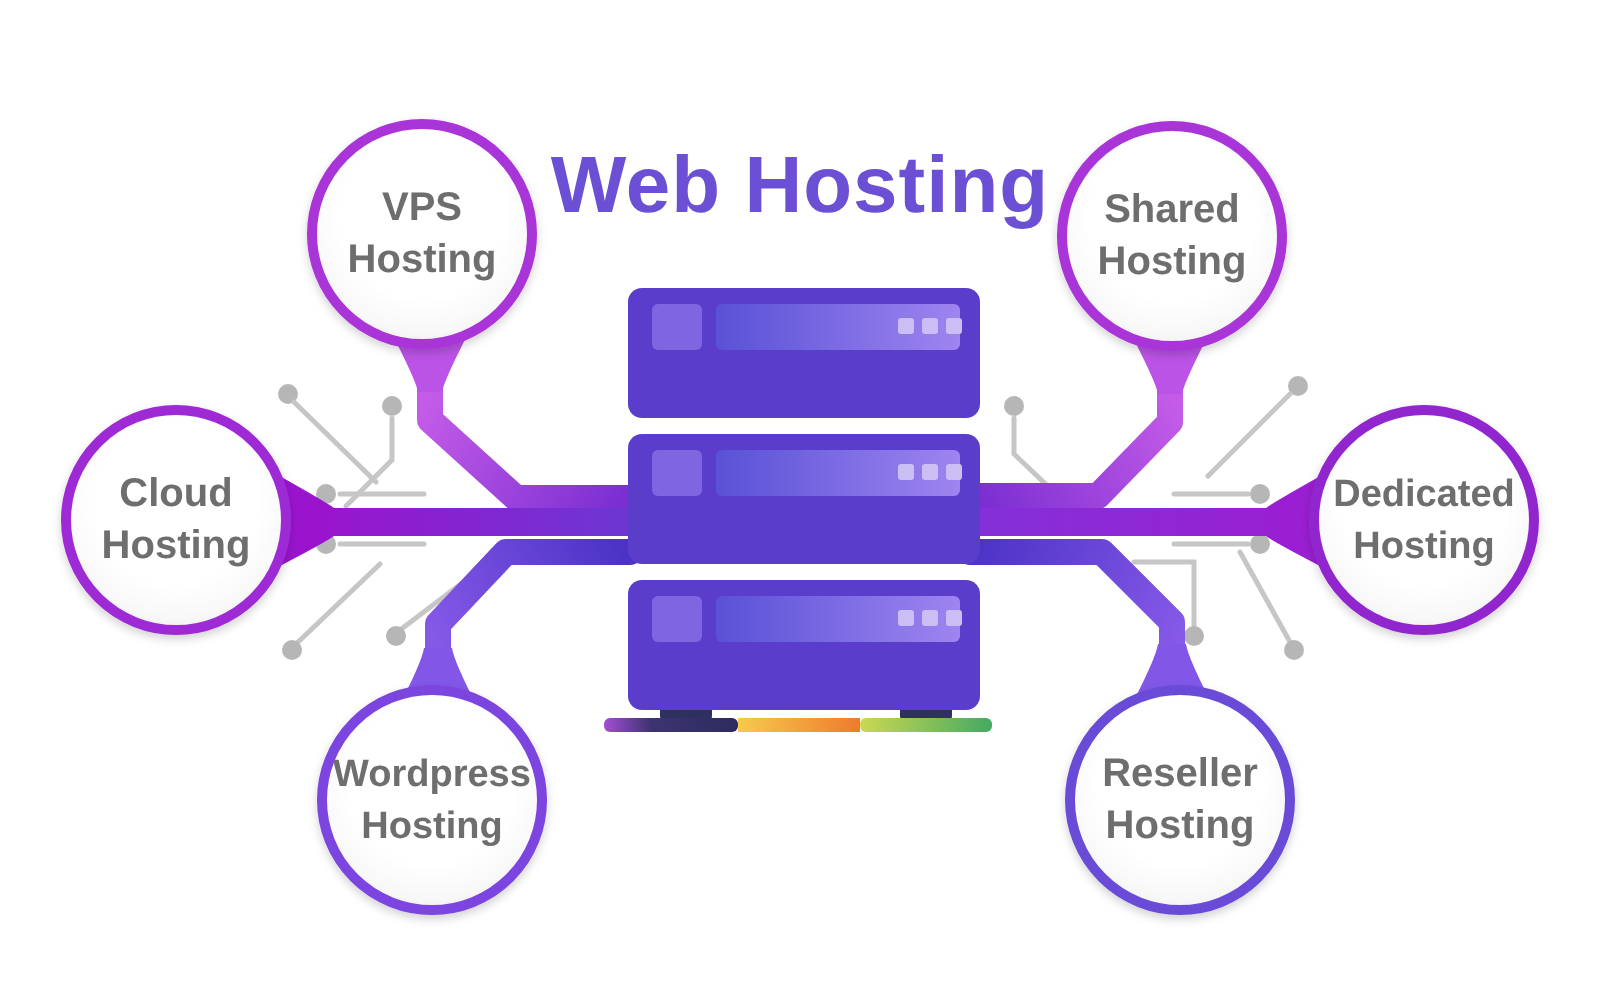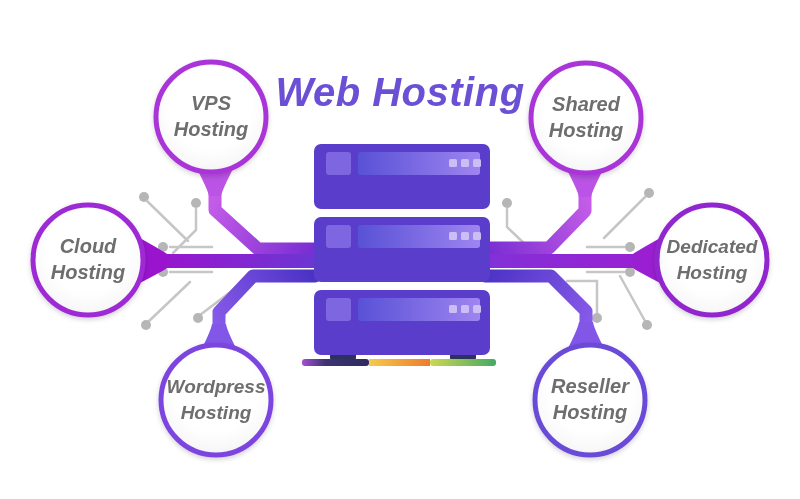--- a/index.html
+++ b/index.html
@@ -2,21 +2,20 @@
 <html><head>
 <meta charset="utf-8">
 <style>
   html,body{margin:0;padding:0;background:#ffffff;}
   .stage{
     position:relative;
     width:800px;height:499px;
     background:#ffffff;
     overflow:hidden;
     font-family:"Liberation Sans", sans-serif;
-    font-style:italic;
   }
   svg{display:block;}
   .title-text{
     font-family:"Liberation Sans", sans-serif;
     font-weight:bold;
     font-size:40px;
     letter-spacing:0.5px;
   }
   .node-label{
     font-family:"Liberation Sans", sans-serif;

